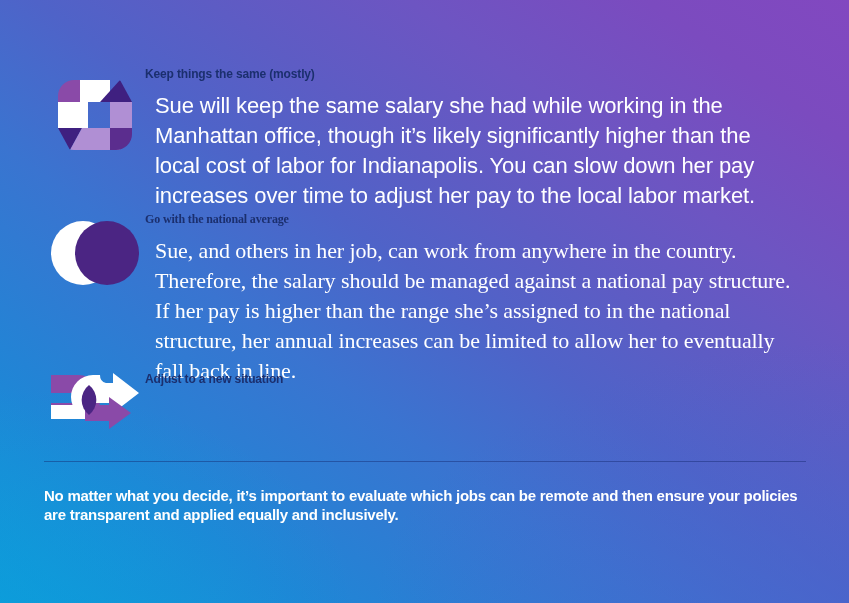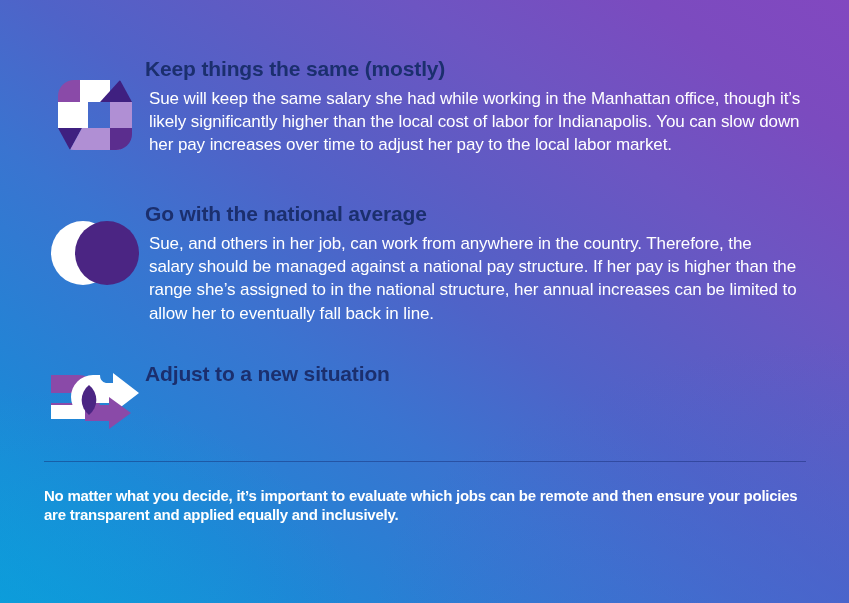--- a/index.html
+++ b/index.html
@@ -57,36 +57,36 @@
     width: 100px;
     display: flex;
     justify-content: center;
     align-items: flex-start;
   }
   .option-text {
     flex: 1 1 auto;
   }
   .option-heading {
     color: #1b2f6e;
-    font-size: 21px;
+    font-size: 12px;
     font-weight: bold;
     letter-spacing: -0.15px;
-    margin: 4px 0 6px 0;
+    margin: 15px 0 6px 0;
     line-height: 1.2;
   }
   .option-body {
     color: #ffffff;
-    font-size: 17px;
+    font-size: 22px;
     line-height: 1.36;
-    margin: 4px;
+    margin: 10px;
     letter-spacing: -0.1px;
   }
 
   #row-1 { left: 45px; top: 52px;  width: 760px; }
-  #row-2 { left: 45px; top: 197px; width: 760px; }
+  #row-2 { left: 45px; top: 197px; width: 760px; font-family: Liberation Serif, serif; }
   #row-3 { left: 45px; top: 357px; width: 760px; }
 
   #row-1 .option-icon { padding-top: 28px; }
   #row-2 .option-icon { padding-top: 24px; }
   #row-3 .option-icon { padding-top: 12px; }
 
   
   .divider {
     position: absolute;
     left: 44px;

